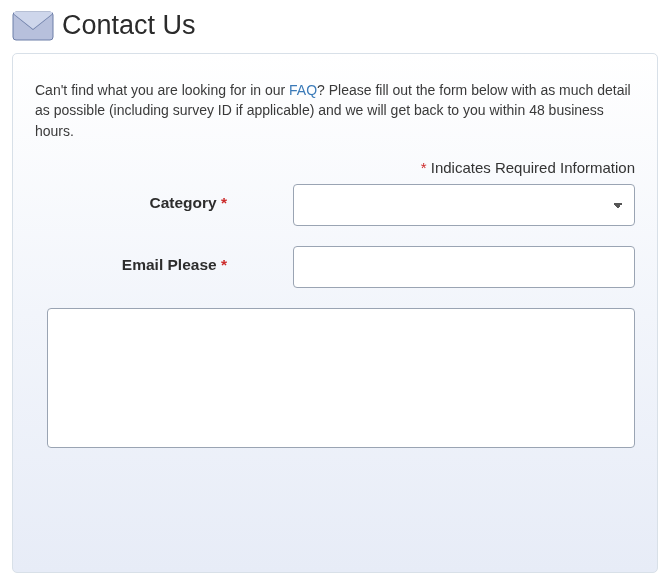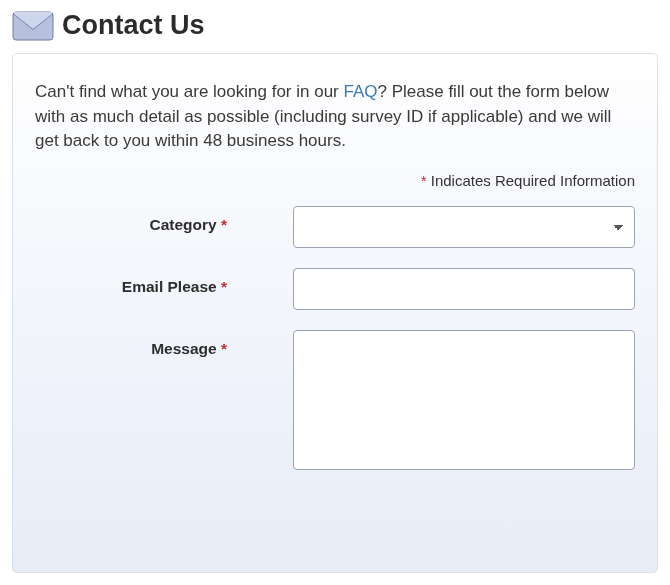--- a/index.html
+++ b/index.html
@@ -17,53 +17,53 @@
       padding: 10px 12px 12px 12px;
     }
     .header .icon {
       width: 42px;
       height: 30px;
       margin-right: 8px;
       display: inline-block;
     }
     .header h1 {
       font-size: 27px;
-      font-weight: 700;
+      font-weight: 400;
       color: #2b2b2b;
     }
     .panel {
       margin: 0 12px 0 12px;
       border: 1px solid #d8e0e8;
       border-radius: 5px;
       padding: 26px 22px 0 22px;
       background: linear-gradient(180deg, #ffffff 0%, #f2f5fb 50%, #e7ecf7 100%);
       height: 520px;
       overflow: hidden;
     }
     .intro {
-      font-size: 17px;
+      font-size: 14px;
       line-height: 1.45;
       color: #3a3a3a;
       margin-bottom: 18px;
     }
     .intro a {
       color: #3a7ab8;
       text-decoration: none;
     }
     .note {
       font-size: 15.5px;
       line-height: 1.45;
       color: #3a3a3a;
       margin-bottom: 20px;
     }
     .required-note {
       text-align: right;
       font-size: 15px;
       color: #333;
-      margin-bottom: 17px;
+      margin-bottom: 8px;
     }
     .asterisk { color: #cc2a2a; }
     .form-row {
       display: flex;
       align-items: flex-start;
       margin-bottom: 20px;
       gap: 48px;
     }
     .form-label {
       width: 198px;
@@ -151,22 +151,18 @@
     <div class="form-label">
       <span>Email Please</span>
       <span class="asterisk">*</span>
     </div>
     <div class="form-control">
       <input type="text" class="input" value="" style="">
     </div>
   </div>
 
   <div class="form-row">
-    <div class="form-label">
-      <span>Message</span>
-      <span class="asterisk">*</span>
-    </div>
     <div class="form-control">
       <textarea class="input" style=""></textarea>
     </div>
   </div>
 
 </div>
 
 </body></html>

